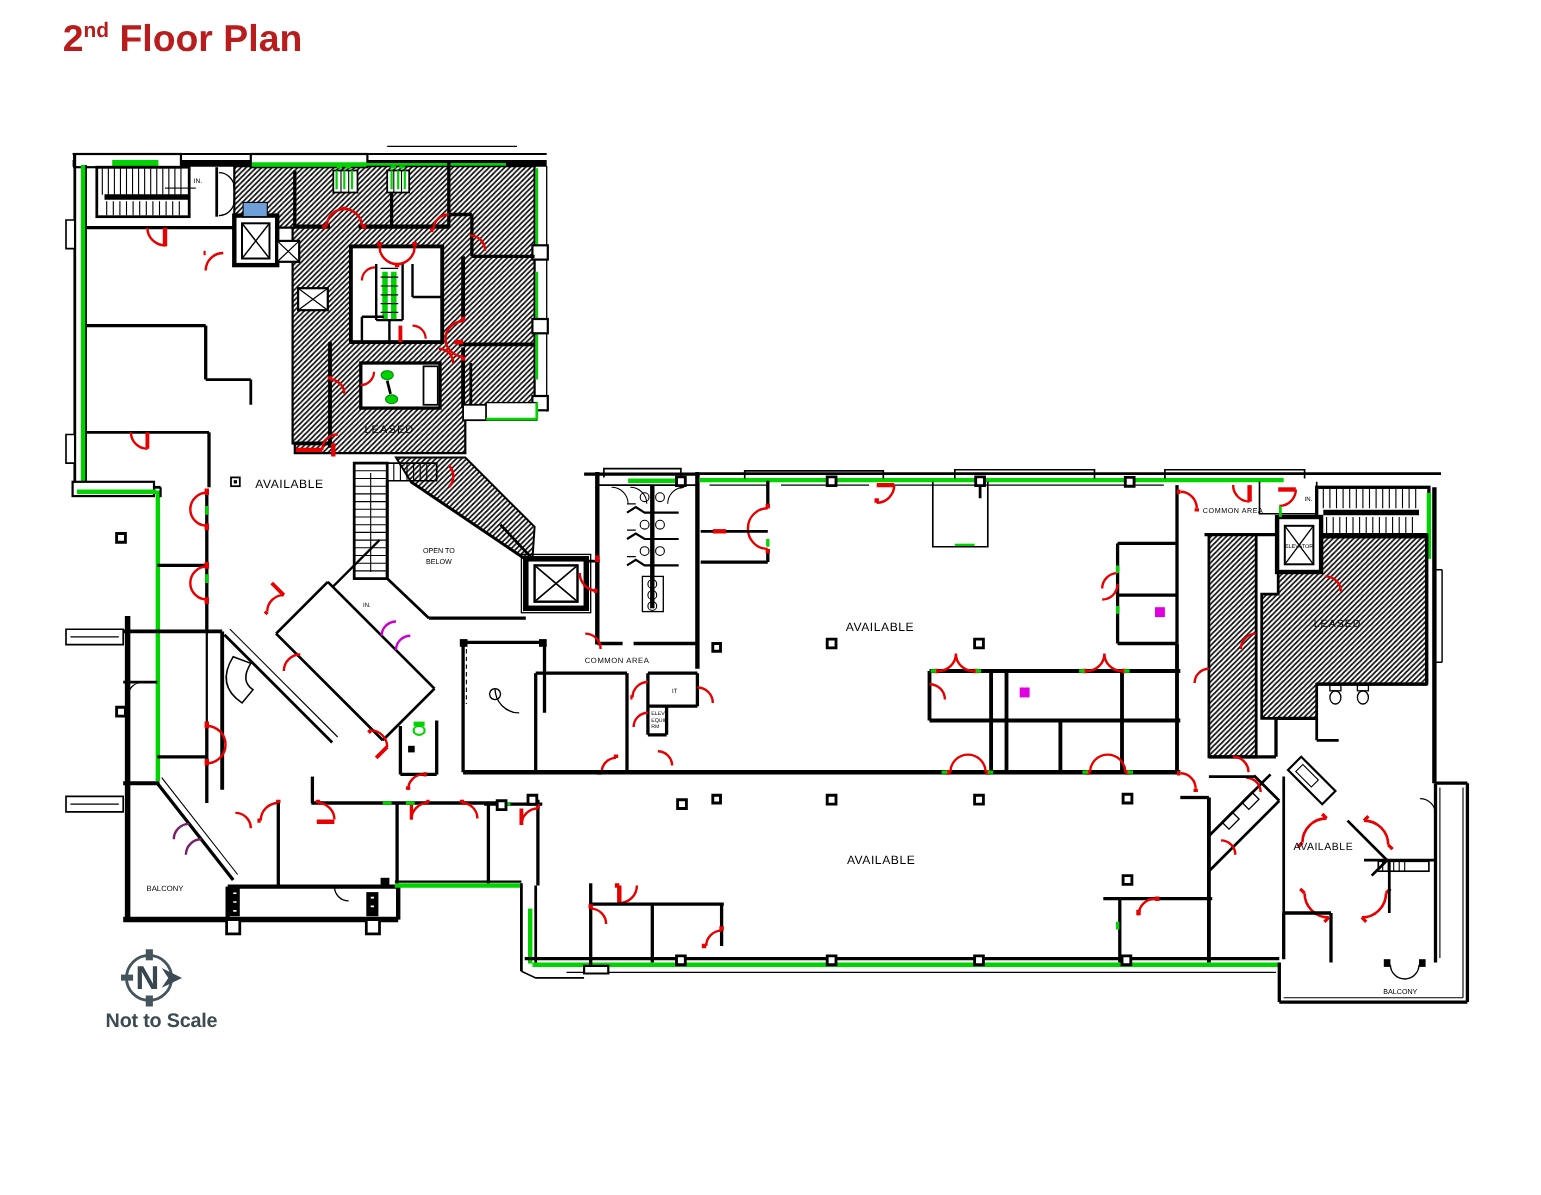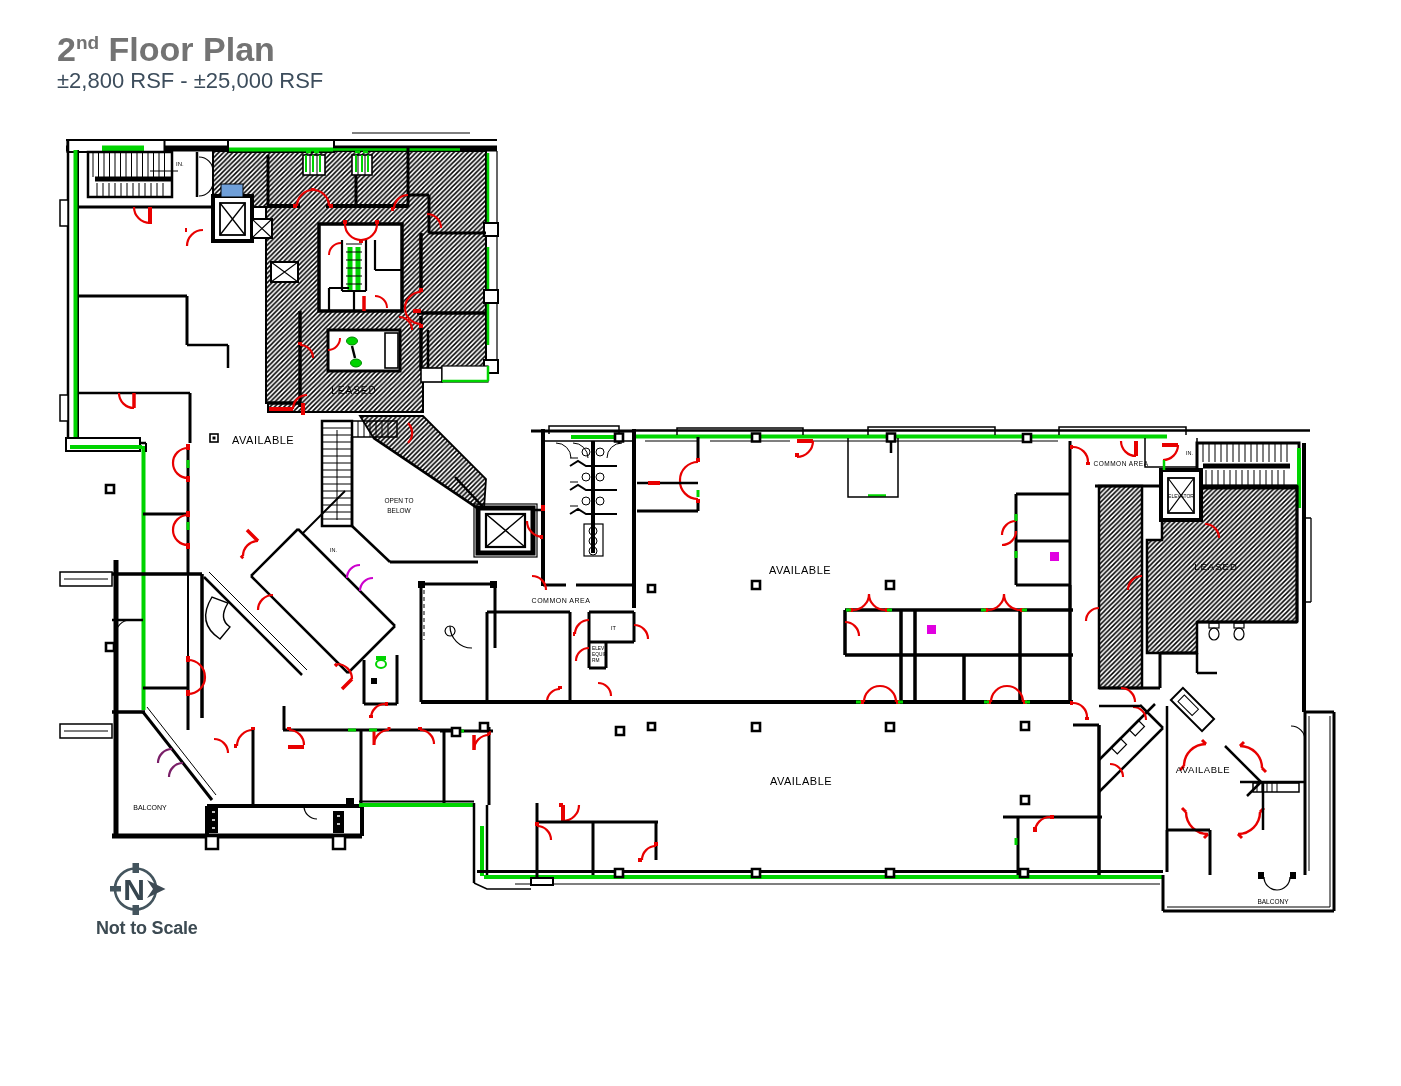--- a/index.html
+++ b/index.html
@@ -1,28 +1,27 @@
 <!DOCTYPE html>
 <html><head>
 <meta charset="utf-8">
 <style>
   html,body{margin:0;padding:0;background:#ffffff;}
   .page{position:relative;width:1401px;height:1086px;background:#fff;overflow:hidden;
         font-family:"Liberation Sans", sans-serif;}
-  .title{position:absolute;left:57px;top:30px;color:#737373;font-size:34px;font-weight:bold;}
+  .title{position:absolute;left:57px;top:16px;color:#b91c1c;font-size:34px;font-weight:bold;}
   .title sup{font-size:19px;vertical-align:super;line-height:0;}
   .subtitle{position:absolute;left:57px;top:68px;color:#3d4d5c;font-size:22px;font-weight:400;}
 </style>
 </head>
 <body>
 <div class="page">
 
   <div class="title">2<sup>nd</sup> Floor Plan</div>
 
-  <div class="subtitle">±2,800 RSF - ±25,000 RSF</div>
   <svg width="1401" height="1086" viewBox="0 0 1401 1086" style="position:absolute;left:0;top:0;" fill="none" stroke-linecap="butt">
     <defs>
       <pattern id="h45" patternUnits="userSpaceOnUse" width="4.7" height="4.7">
         <path d="M-1.5,1.5 L1.5,-1.5 M-1.5,6.2 L6.2,-1.5 M3.2,6.2 L6.2,3.2" stroke="#000" stroke-width="1.5"></path>
       </pattern>
     </defs>
     <g id="plan">
     <g id="leftwing">
 
       <path d="M213,151 L486,151 L486,372 L423,372 L423,412 L268,412 L268,403 L266,403 L266,207 L213,207 Z" fill="url(#h45)" stroke="#000" stroke-width="2"></path>

